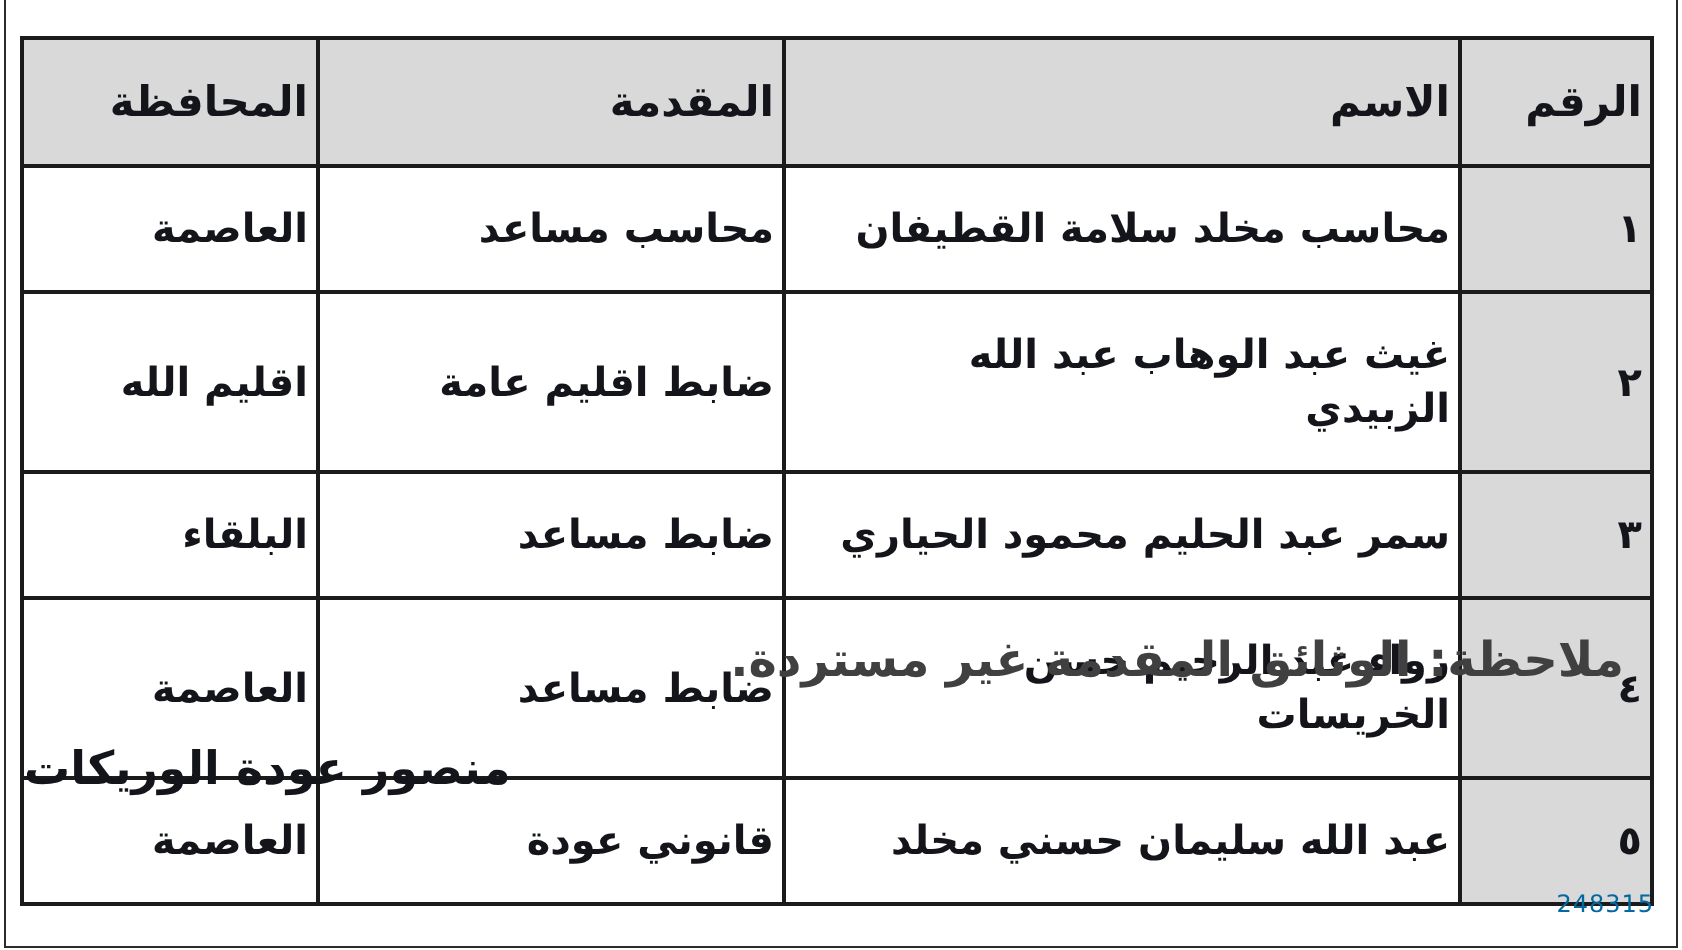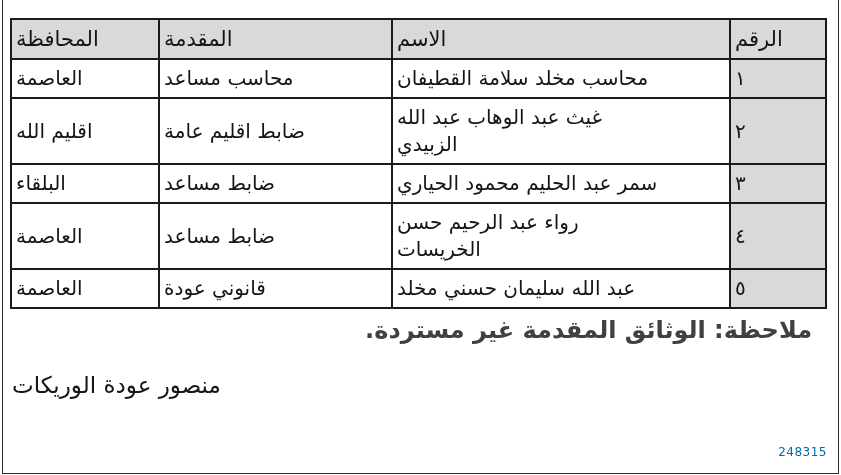--- a/index.html
+++ b/index.html
@@ -29,26 +29,26 @@
     position: absolute;
     top: 18px;
     right: 14px;
     width: 815px;
     border-collapse: collapse;
     table-layout: fixed;
     direction: rtl;
   }
   table.roster td, table.roster th {
     border: 2px solid #1b1b1b;
-    text-align: left;
+    text-align: right;
     vertical-align: middle;
-    font-weight: normal;
+    font-weight: bold;
     color: #14151a;
     font-size: 20px;
-    padding: 5px 4px;
+    padding: 17px 4px;
     white-space: pre-line;
     line-height: 1.35;
   }
   table.roster th {
     font-size: 21px;
     background: #d9d9d9;
   }
   td.num-cell {
     background: #d9d9d9;
     font-size: 21px;
@@ -67,21 +67,21 @@
     font-weight: bold;
     color: #404040;
     direction: rtl;
     white-space: nowrap;
   }
   .signatory-name {
     position: absolute;
     top: 372px;
     left: 12px;
     font-size: 23px;
-    font-weight: normal;
+    font-weight: bold;
     color: #14151a;
     direction: rtl;
     white-space: nowrap;
   }
   .signatory-title {
     position: absolute;
     top: 428px;
     left: 13px;
     font-size: 23px;
     font-weight: bold;

